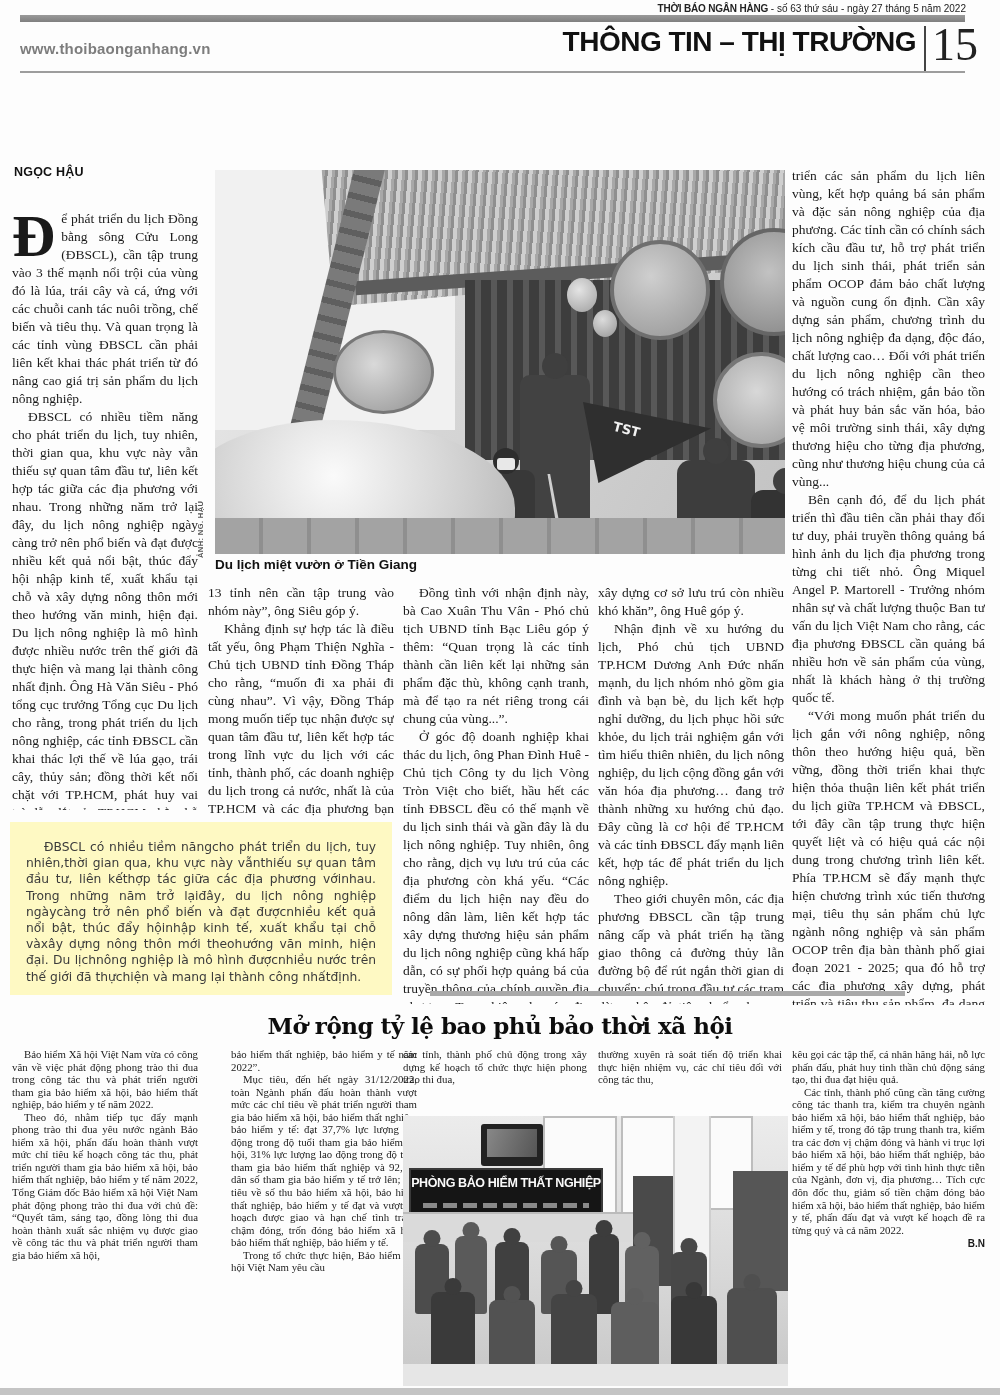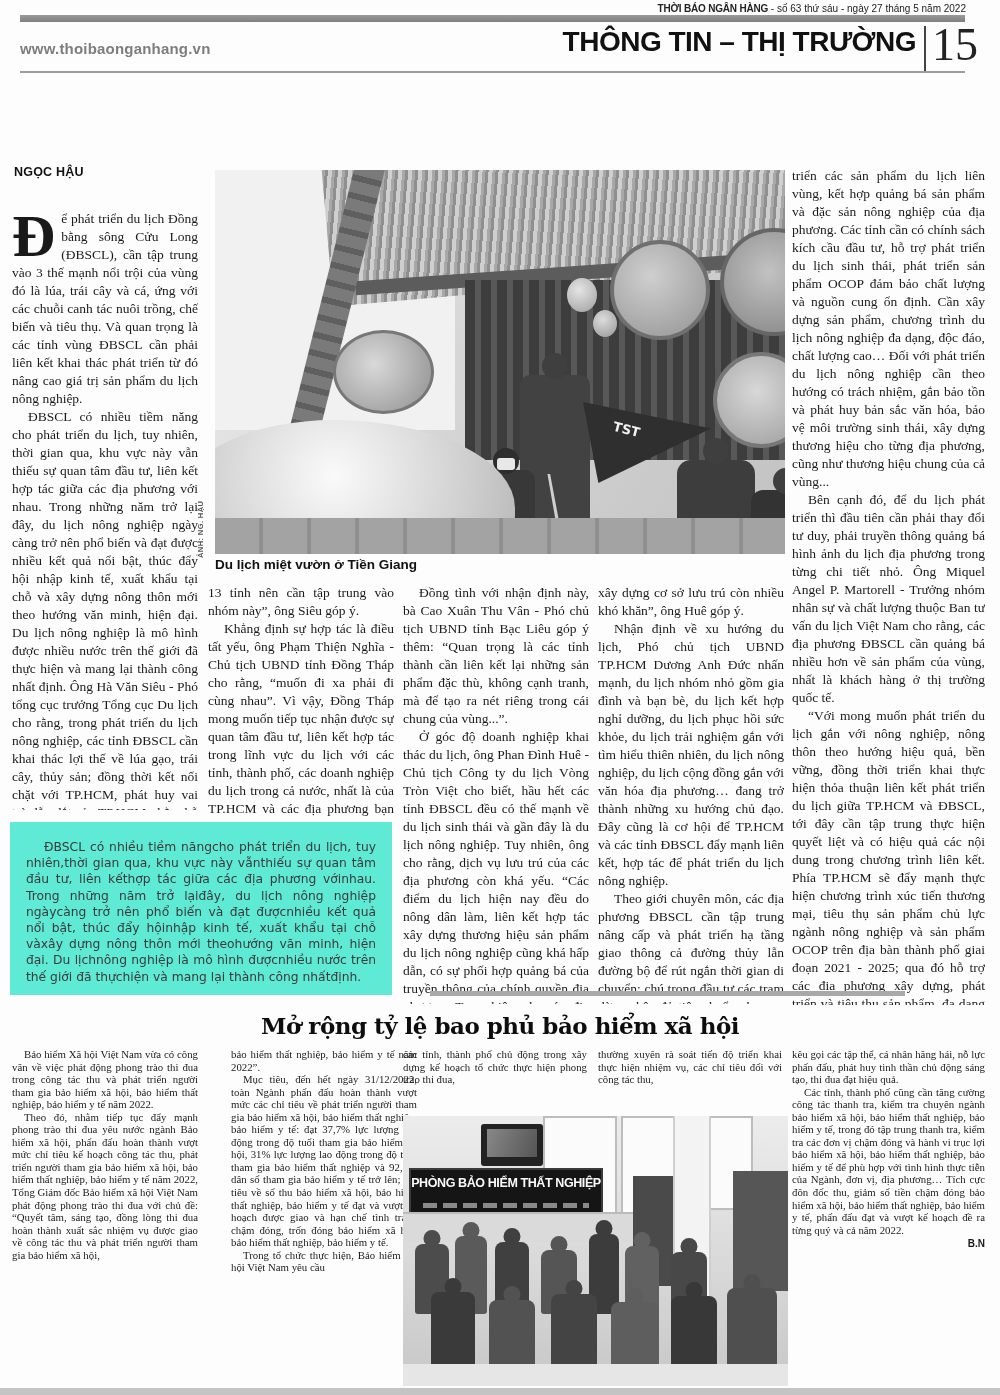--- a/index.html
+++ b/index.html
@@ -29,21 +29,21 @@
   .a1col p{margin:0;text-indent:16px;}
   .a1col p.noind{text-indent:0;}
   .dropcap{float:left;font-size:60px;line-height:48px;font-weight:bold;padding:2px 6px 0 0;font-family:"Liberation Serif",serif;}
 
   .col1{left:12px;top:210px;height:600px;}
   .col2{left:208px;top:584px;height:238px;}
   .col3{left:403px;top:584px;height:420px;}
   .col4{left:598px;top:584px;height:420px;}
   .col5{left:792px;top:167px;width:193px;height:838px;}
 
-  .graybox{left:10px;top:822px;width:382px;height:173px;background:#5eead4;box-sizing:border-box;
+  .graybox{left:10px;top:822px;width:382px;height:173px;background:#fef9c3;box-sizing:border-box;
            padding:17px 16px 0 16px;font-family:"DejaVu Sans","Liberation Sans",sans-serif;
            font-size:12.3px;line-height:16.2px;color:#3b3b3b;text-align:justify;overflow:hidden;}
   .graybox p{margin:0;text-indent:18px;}
 
   .caption1{left:215px;top:557px;width:570px;font-family:"Liberation Sans","DejaVu Sans",sans-serif;
             font-weight:bold;font-size:13.5px;color:#111;}
   .photo-credit{left:196px;top:558px;font-family:"Liberation Sans",sans-serif;font-size:7.5px;font-weight:bold;
                 color:#555;transform:rotate(-90deg);transform-origin:top left;letter-spacing:0.4px;white-space:nowrap;}
 
   
@@ -197,21 +197,21 @@
   </div>
 
   <div class="abs a1col col5">
     <p class="noind">triển các sản phẩm du lịch liên vùng, kết hợp quảng bá sản phẩm và đặc sản nông nghiệp của địa phương. Các tỉnh cần có chính sách kích cầu đầu tư, hỗ trợ phát triển du lịch sinh thái, phát triển sản phẩm OCOP đảm bảo chất lượng và nguồn cung ổn định. Cần xây dựng sản phẩm, chương trình du lịch nông nghiệp đa dạng, độc đáo, chất lượng cao… Đối với phát triển du lịch nông nghiệp cần theo hướng có trách nhiệm, gắn bảo tồn và phát huy bản sắc văn hóa, bảo vệ môi trường sinh thái, xây dựng thương hiệu cho từng địa phương, cũng như thương hiệu chung của cả vùng...</p>
     <p>Bên cạnh đó, để du lịch phát triển thì đầu tiên cần phải thay đổi tư duy, phải truyền thông quảng bá hình ảnh du lịch địa phương trong từng chi tiết nhỏ. Ông Miquel Angel P. Martorell - Trưởng nhóm nhân sự và chất lượng thuộc Ban tư vấn du lịch Việt Nam cho rằng, các địa phương ĐBSCL cần quảng bá nhiều hơn về sản phẩm của vùng, nhất là khách hàng ở thị trường quốc tế.</p>
     <p>“Với mong muốn phát triển du lịch gắn với nông nghiệp, nông thôn theo hướng hiệu quả, bền vững, đồng thời triển khai thực hiện thỏa thuận liên kết phát triển du lịch giữa TP.HCM và ĐBSCL, tới đây cần tập trung thực hiện quyết liệt và có hiệu quả các nội dung trong chương trình liên kết. Phía TP.HCM sẽ đẩy mạnh thực hiện chương trình xúc tiến thương mại, tiêu thụ sản phẩm chủ lực ngành nông nghiệp và sản phẩm OCOP trên địa bàn thành phố giai đoạn 2021 - 2025; qua đó hỗ trợ các địa phương xây dựng, phát triển và tiêu thụ sản phẩm, đa dạng hóa nguồn cung sản phẩm cho hệ thống phân phối của TP.HCM…”, ông Dương Anh Đức khẳng định. ◢</p>
   </div>
 
   <div class="abs art-divider"></div>
 
-  <div class="abs headline2">Mở rộng tỷ lệ bao phủ bảo hiểm xã hội</div>
+  <div class="abs headline2">Mở rộng tỷ lệ bao phủ bảo thời xã hội</div>
 
   <div class="abs a2col a2c1">
     <p>Bảo hiểm Xã hội Việt Nam vừa có công văn về việc phát động phong trào thi đua trong công tác thu và phát triển người tham gia bảo hiểm xã hội, bảo hiểm thất nghiệp, bảo hiểm y tế năm 2022.</p>
     <p>Theo đó, nhằm tiếp tục đẩy mạnh phong trào thi đua yêu nước ngành Bảo hiểm xã hội, phấn đấu hoàn thành vượt mức chỉ tiêu kế hoạch công tác thu, phát triển người tham gia bảo hiểm xã hội, bảo hiểm thất nghiệp, bảo hiểm y tế năm 2022, Tổng Giám đốc Bảo hiểm xã hội Việt Nam phát động phong trào thi đua với chủ đề: “Quyết tâm, sáng tạo, đồng lòng thi đua hoàn thành xuất sắc nhiệm vụ được giao về công tác thu và phát triển người tham gia bảo hiểm xã hội,</p>
   </div>
 
   <div class="abs a2col a2c2">
     <p class="noind">bảo hiểm thất nghiệp, bảo hiểm y tế năm 2022”.</p>
     <p>Mục tiêu, đến hết ngày 31/12/2022, toàn Ngành phấn đấu hoàn thành vượt mức các chỉ tiêu về phát triển người tham gia bảo hiểm xã hội, bảo hiểm thất nghiệp, bảo hiểm y tế: đạt 37,7% lực lượng lao động trong độ tuổi tham gia bảo hiểm xã hội, 31% lực lượng lao động trong độ tuổi tham gia bảo hiểm thất nghiệp và 92,6% dân số tham gia bảo hiểm y tế trở lên; chỉ tiêu về số thu bảo hiểm xã hội, bảo hiểm thất nghiệp, bảo hiểm y tế đạt và vượt kế hoạch được giao và hạn chế tình trạng chậm đóng, trốn đóng bảo hiểm xã hội, bảo hiểm thất nghiệp, bảo hiểm y tế.</p>
     <p>Trong tổ chức thực hiện, Bảo hiểm Xã hội Việt Nam yêu cầu</p>

